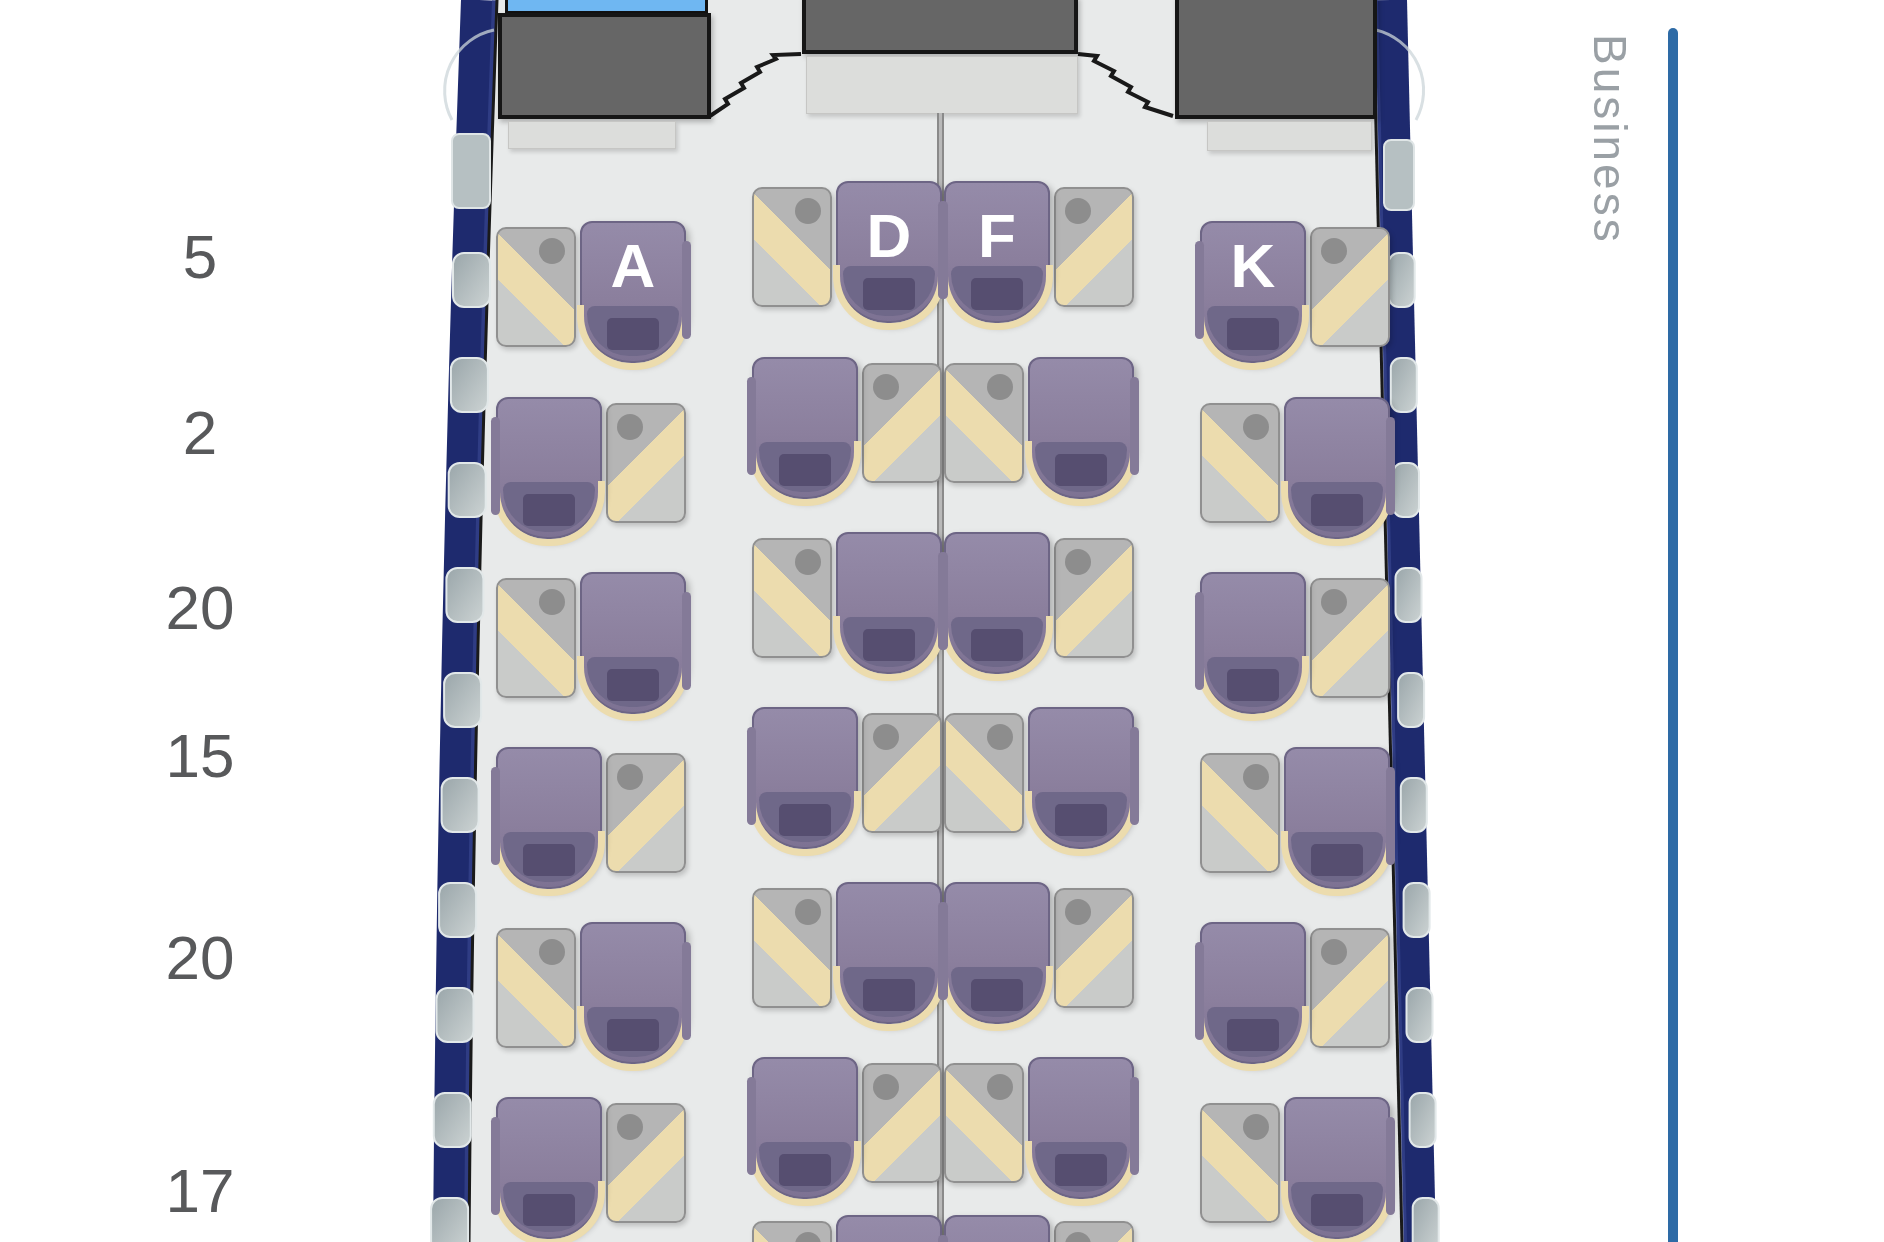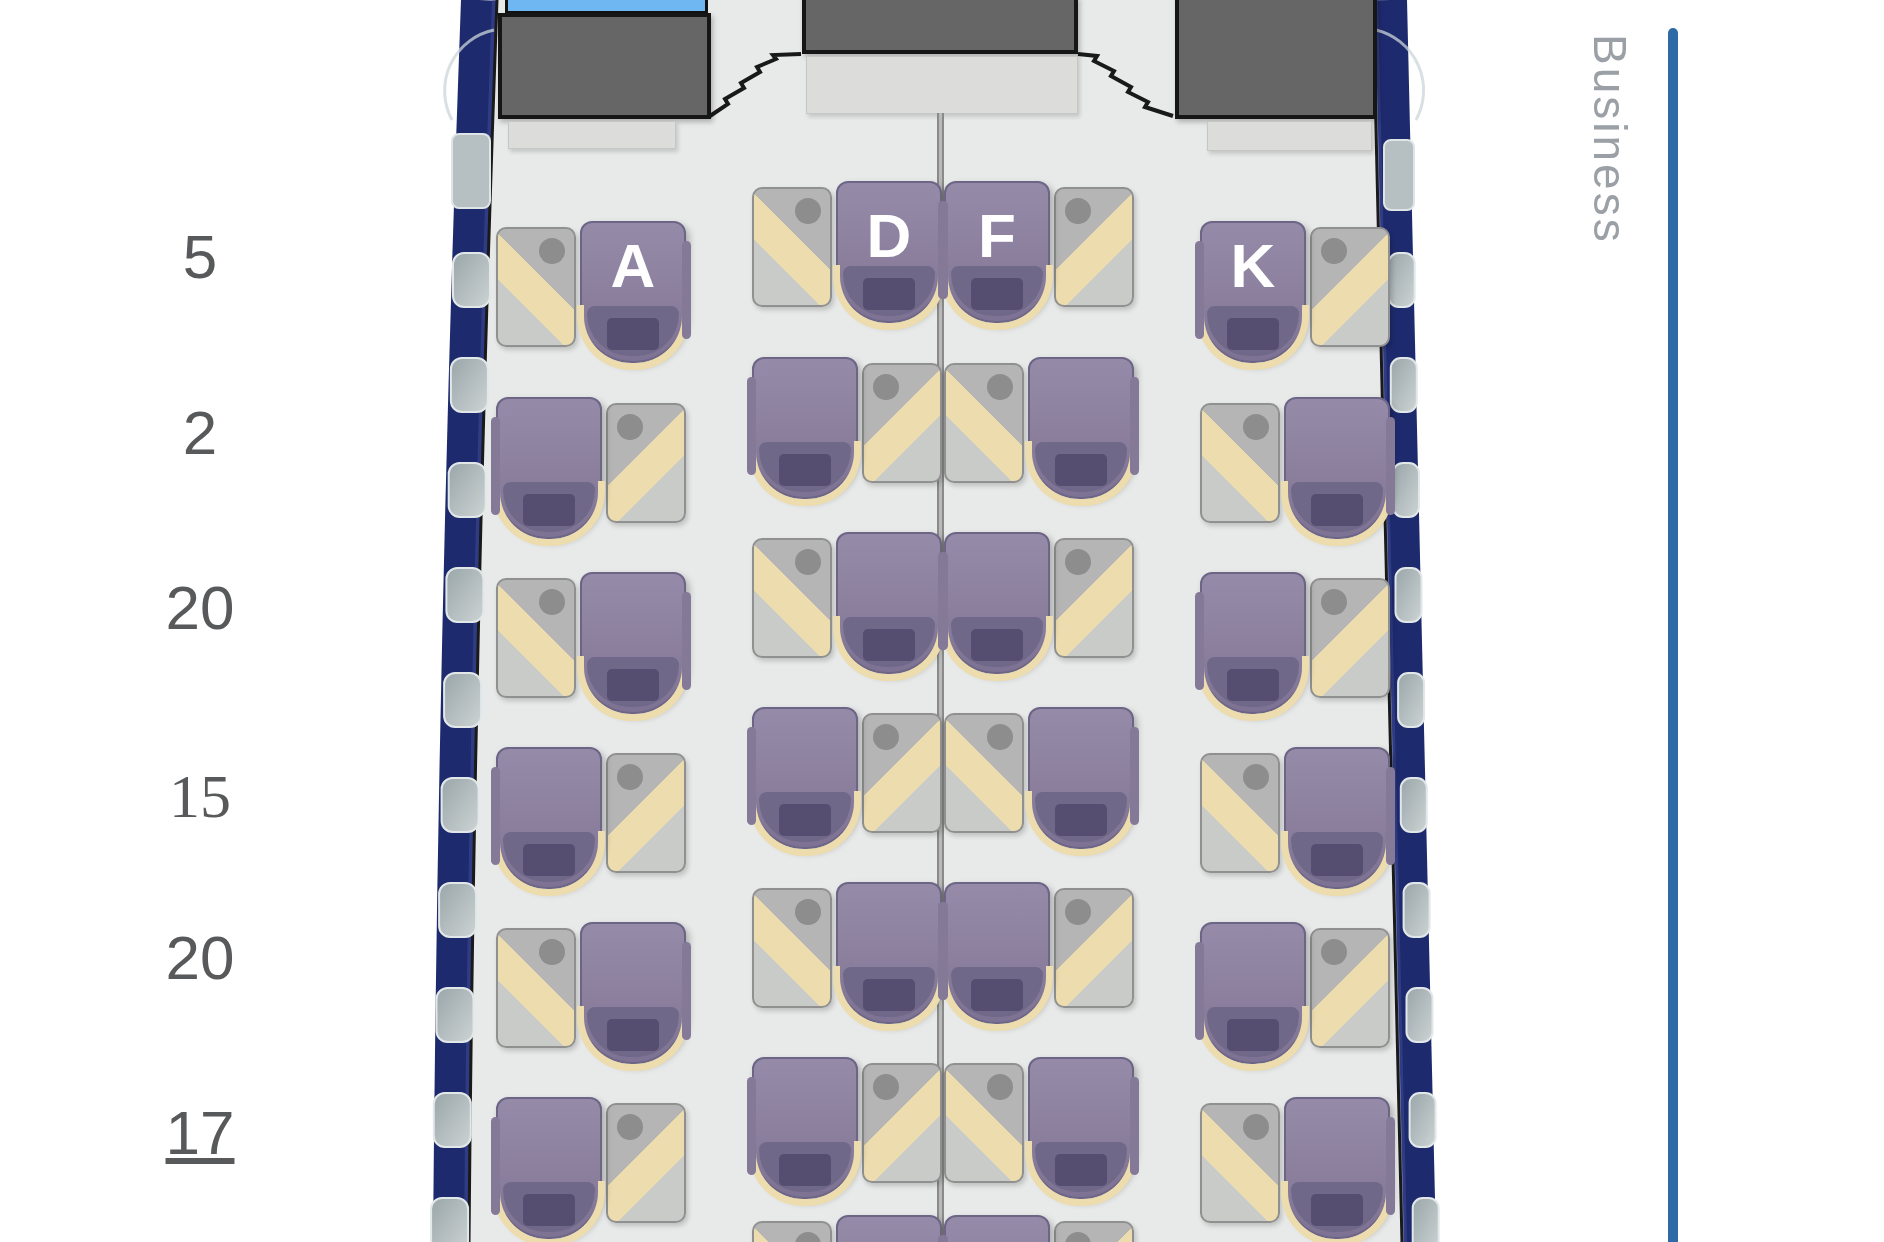--- a/index.html
+++ b/index.html
@@ -287,21 +287,21 @@
         <div class="table t-right" style="left: 110px;">
           <div class="dot"></div>
         </div>
         <div class="seat" style="left: 0px;">
           <div class="belt"></div>
           <div class="lower"></div>
           <div class="darkrect"></div>
           <div class="flap flap-l"></div>
         </div>
       </div>
-      <div class="rowlabel" style="top: 764px; font-family: Liberation Serif, serif;">15</div>
+      <div class="rowlabel" style="top: 724px;">15</div>
       <div class="unit" style="left: 496px; top: 747px;">
         <div class="table t-right" style="left: 110px;">
           <div class="dot"></div>
         </div>
         <div class="seat" style="left: 0px;">
           <div class="belt"></div>
           <div class="lower"></div>
           <div class="darkrect"></div>
           <div class="flap flap-l"></div>
         </div>
@@ -377,21 +377,21 @@
         <div class="table t-right" style="left: 110px;">
           <div class="dot"></div>
         </div>
         <div class="seat" style="left: 0px;">
           <div class="belt"></div>
           <div class="lower"></div>
           <div class="darkrect"></div>
           <div class="flap flap-l"></div>
         </div>
       </div>
-      <div class="rowlabel" style="top: 1101px; text-decoration: underline;">17</div>
+      <div class="rowlabel" style="top: 1159px;">17</div>
       <div class="unit" style="left: 496px; top: 1097px;">
         <div class="table t-right" style="left: 110px;">
           <div class="dot"></div>
         </div>
         <div class="seat" style="left: 0px;">
           <div class="belt"></div>
           <div class="lower"></div>
           <div class="darkrect"></div>
           <div class="flap flap-l"></div>
         </div>

